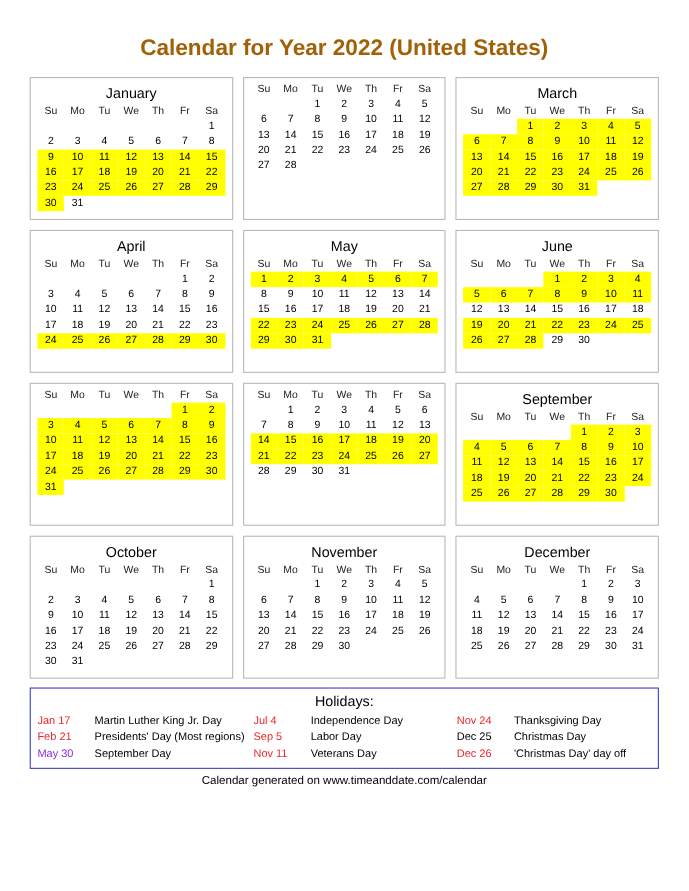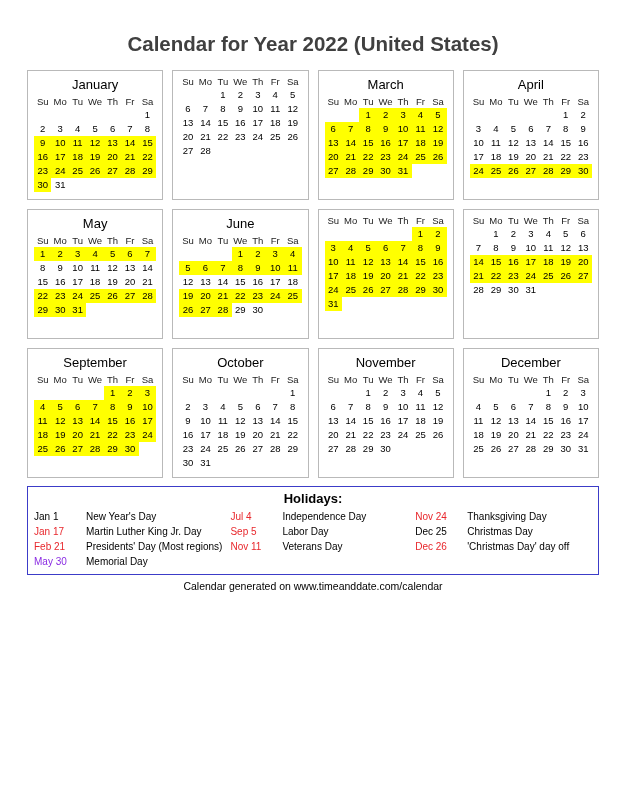--- a/index.html
+++ b/index.html
@@ -12,29 +12,29 @@
   .page {
     position: relative;
     width: 626px; height: 810px;
     background: #fff;
     padding: 0;
   }
   .title {
     text-align: center;
     font-size: 20.5px;
     font-weight: bold;
-    color: #404040;
+    color: #a16207;
     margin: 32px 0 14px 0;
     letter-spacing: 0px;
   }
   .grid {
     width: 572px;
     margin: 0 auto;
     display: grid;
-    grid-template-columns: repeat(4, 1fr);
+    grid-template-columns: repeat(3, 1fr);
     gap: 9px 9px;
   }
   .month {
     border: 1px solid #b9b9b9;
     background: #fff;
     padding: 4px 6px 6px 6px;
     height: 130px;
   }
   .month-name {
     text-align: center;
@@ -72,21 +72,20 @@
     width: 572px;
     margin: 8px auto 0 auto;
     border: 1px solid #3c3cc8;
     padding: 3px 6px 5px 6px;
   }
   .holidays-title {
     text-align: center;
     font-size: 13px;
     color: #000;
     margin: 1px 0 3px 0;
-    font-weight: bold;
   }
   .hol-cols {
     display: grid;
     grid-template-columns: repeat(3, 1fr);
     column-gap: 8px;
   }
   .hol-row {
     display: flex;
     font-size: 10px;
     line-height: 15px;
@@ -975,35 +974,31 @@
             </tr>
           </tbody>
         </table>
       </div>
     </div>
 
   <div class="holidays">
     <div class="holidays-title">Holidays:</div>
     <div class="hol-cols">
         <div>
-          <div class="hol-row">
-            <span class="hol-date">Jan 1</span>
-            <span class="hol-name">New Year's Day</span>
-          </div>
           <div class="hol-row">
             <span class="hol-date red">Jan 17</span>
             <span class="hol-name">Martin Luther King Jr. Day</span>
           </div>
           <div class="hol-row">
             <span class="hol-date red">Feb 21</span>
             <span class="hol-name">Presidents' Day (Most regions)</span>
           </div>
           <div class="hol-row">
             <span class="hol-date purple">May 30</span>
-            <span class="hol-name">Memorial Day</span>
+            <span class="hol-name">September Day</span>
           </div>
         </div>
         <div>
           <div class="hol-row">
             <span class="hol-date red">Jul 4</span>
             <span class="hol-name">Independence Day</span>
           </div>
           <div class="hol-row">
             <span class="hol-date red">Sep 5</span>
             <span class="hol-name">Labor Day</span>

